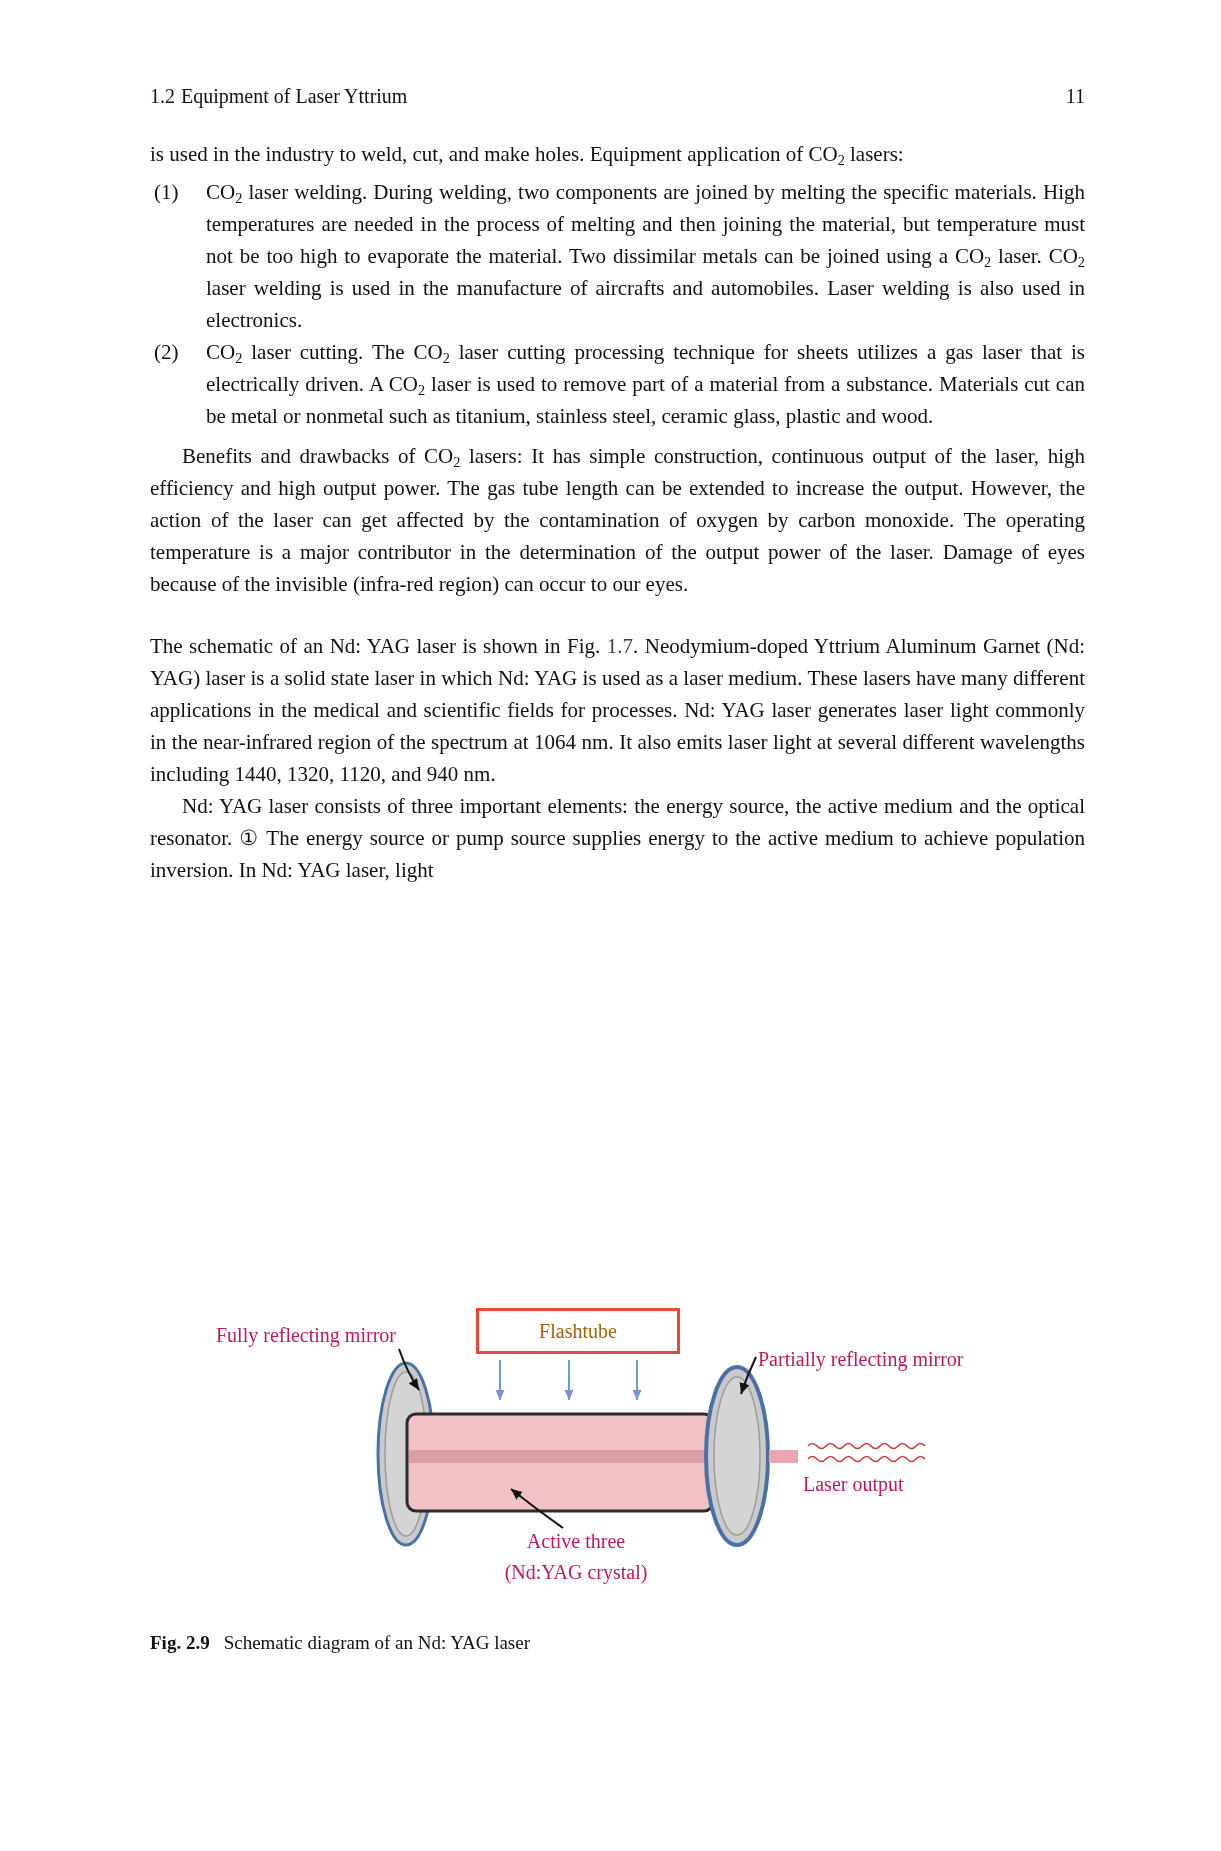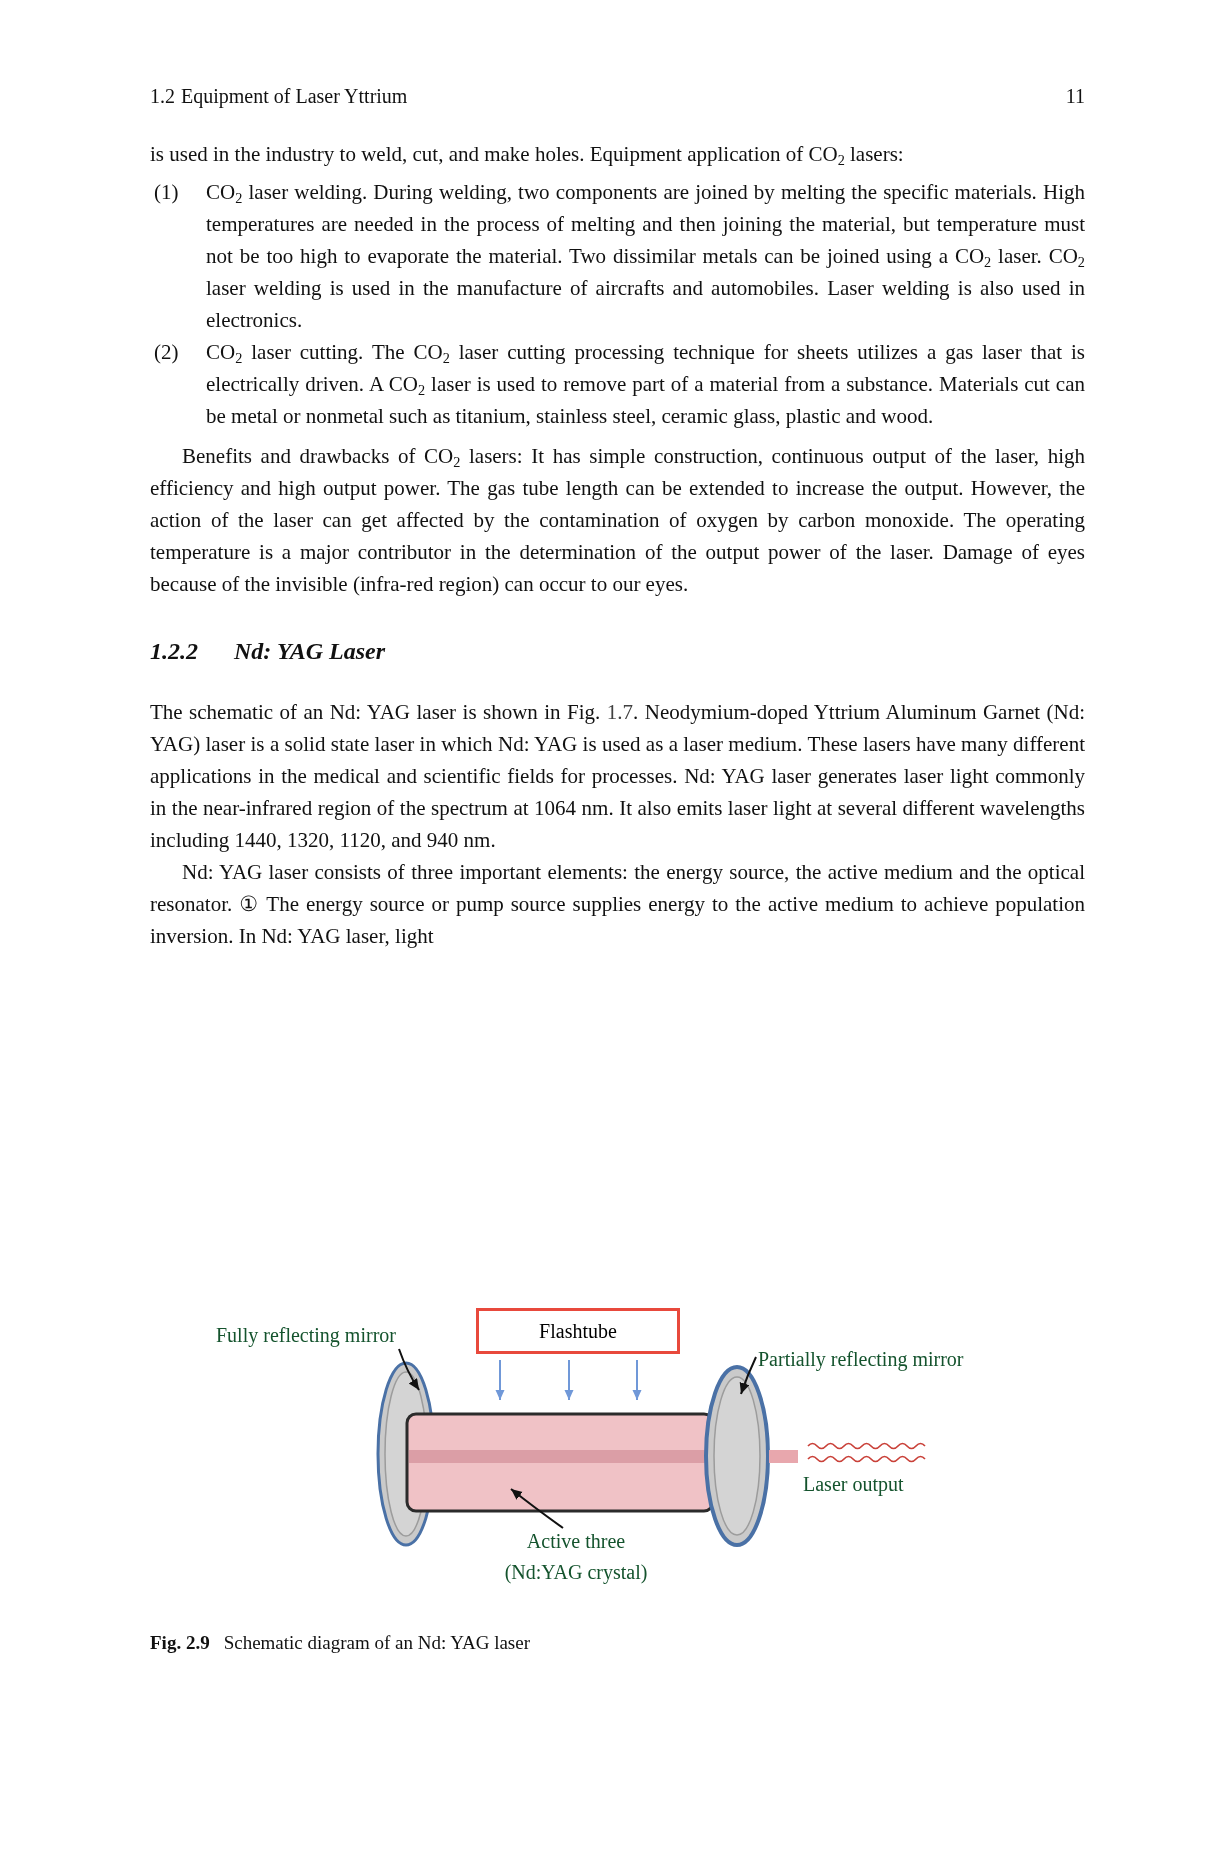--- a/index.html
+++ b/index.html
@@ -16,28 +16,28 @@
   .marker{position:absolute;left:4px;top:0;}
   .benefits{margin-top:8px;text-indent:32px;}
   .heading{margin-top:36px;font-size:24px;font-weight:bold;font-style:italic;line-height:30px;}
   .heading .num{margin-right:36px;}
   .p1{margin-top:30px;}
   .p2{text-indent:32px;}
   .sub{font-size:0.68em;vertical-align:-0.28em;line-height:0;}
   .link{color:#404040;}
   
   .fig-svg{position:absolute;left:180px;top:1295px;}
-  .fig-label{position:absolute;font-size:20px;color:#14532d;white-space:nowrap;}
+  .fig-label{position:absolute;font-size:20px;color:#be185d;white-space:nowrap;}
   .lbl-fully{left:216px;top:1324px;}
   .lbl-partially{left:758px;top:1348px;}
   .lbl-laser-output{left:803px;top:1473px;}
   .lbl-active{left:460px;top:1526px;width:232px;text-align:center;line-height:31px;}
   .flashtube-box{position:absolute;left:476px;top:1308px;width:204px;height:46px;
         border:3px solid #e8493c;box-sizing:border-box;display:flex;align-items:center;
-        justify-content:center;font-size:20px;color:#000000;}
+        justify-content:center;font-size:20px;color:#a16207;}
   .caption{position:absolute;left:150px;top:1632px;font-size:19px;color:#111;}
   .caption .tag{font-weight:bold;margin-right:14px;}
 </style>
 </head>
 <body>
 
 <div class="page">
 
   <div class="runhead">
     <div>
@@ -55,23 +55,20 @@
         <span><span>CO</span><span class="sub">2</span><span> laser welding. During welding, two components are joined by melting the specific materials. High temperatures are needed in the process of melting and then joining the material, but temperature must not be too high to evaporate the material. Two dissimilar metals can be joined using a CO</span><span class="sub">2</span><span> laser. CO</span><span class="sub">2</span><span> laser welding is used in the manufacture of aircrafts and automobiles. Laser welding is also used in electronics.</span></span>
       </div>
       <div class="para list-item">
         <span class="marker">(2)</span>
         <span><span>CO</span><span class="sub">2</span><span> laser cutting. The CO</span><span class="sub">2</span><span> laser cutting processing technique for sheets utilizes a gas laser that is electrically driven. A CO</span><span class="sub">2</span><span> laser is used to remove part of a material from a substance. Materials cut can be metal or nonmetal such as titanium, stainless steel, ceramic glass, plastic and wood.</span></span>
       </div>
     </div>
 
     <div class="para benefits"><span>Benefits and drawbacks of CO</span><span class="sub">2</span><span> lasers: It has simple construction, continuous output of the laser, high efficiency and high output power. The gas tube length can be extended to increase the output. However, the action of the laser can get affected by the contamination of oxygen by carbon monoxide. The operating temperature is a major contributor in the determination of the output power of the laser. Damage of eyes because of the invisible (infra-red region) can occur to our eyes.</span></div>
 
-    <div class="heading">
-      <span class="num">1.2.2</span><span>Nd: YAG Laser</span>
-    </div>
 
     <div class="para p1"><span>The schematic of an Nd: YAG laser is shown in Fig. </span><span class="link">1.7</span><span>. Neodymium-doped Yttrium Aluminum Garnet (Nd: YAG) laser is a solid state laser in which Nd: YAG is used as a laser medium. These lasers have many different applications in the medical and scientific fields for processes. Nd: YAG laser generates laser light commonly in the near-infrared region of the spectrum at 1064 nm. It also emits laser light at several different wavelengths including 1440, 1320, 1120, and 940 nm.</span></div>
     <div class="para p2"><span>Nd: YAG laser consists of three important elements: the energy source, the active medium and the optical resonator. ① The energy source or pump source supplies energy to the active medium to achieve population inversion. In Nd: YAG laser, light</span></div>
   </div>
 
   <svg class="fig-svg" width="860" height="320" viewBox="180 1295 860 320">
     <defs>
       <marker id="ah-black" markerUnits="userSpaceOnUse" markerWidth="14" markerHeight="12" refX="11" refY="5" orient="auto">
         <path d="M0,0 L11,5 L0,10 z" fill="#111"></path>
       </marker>

